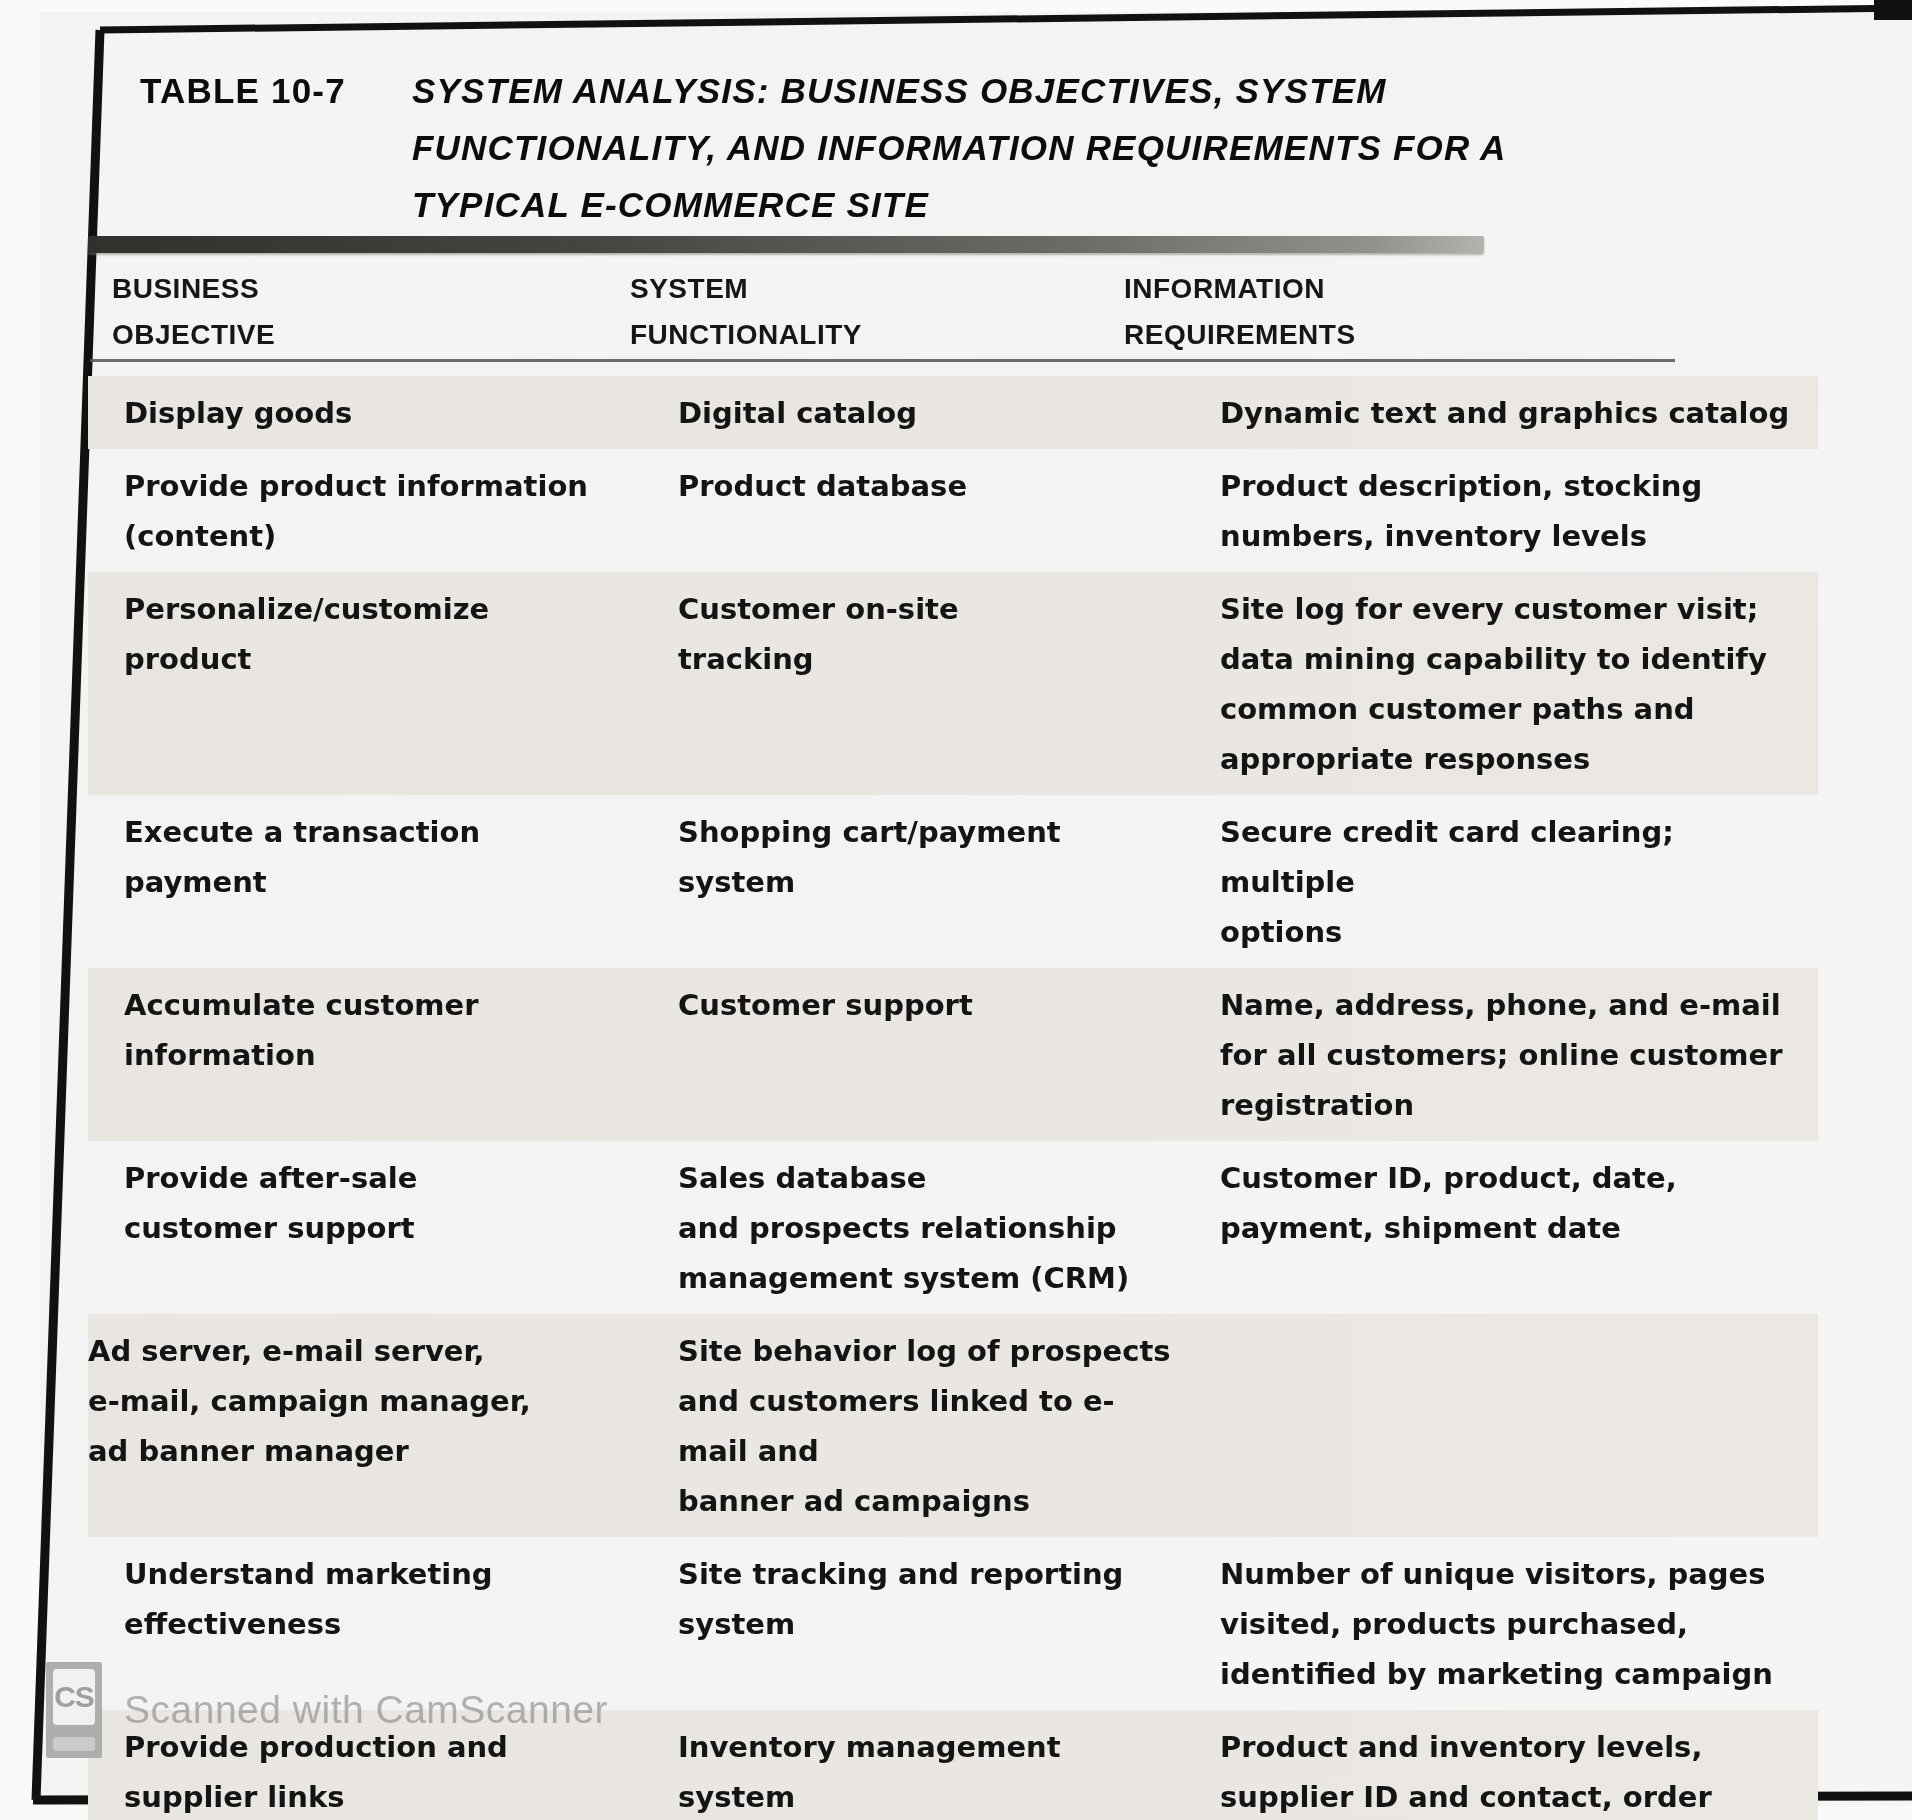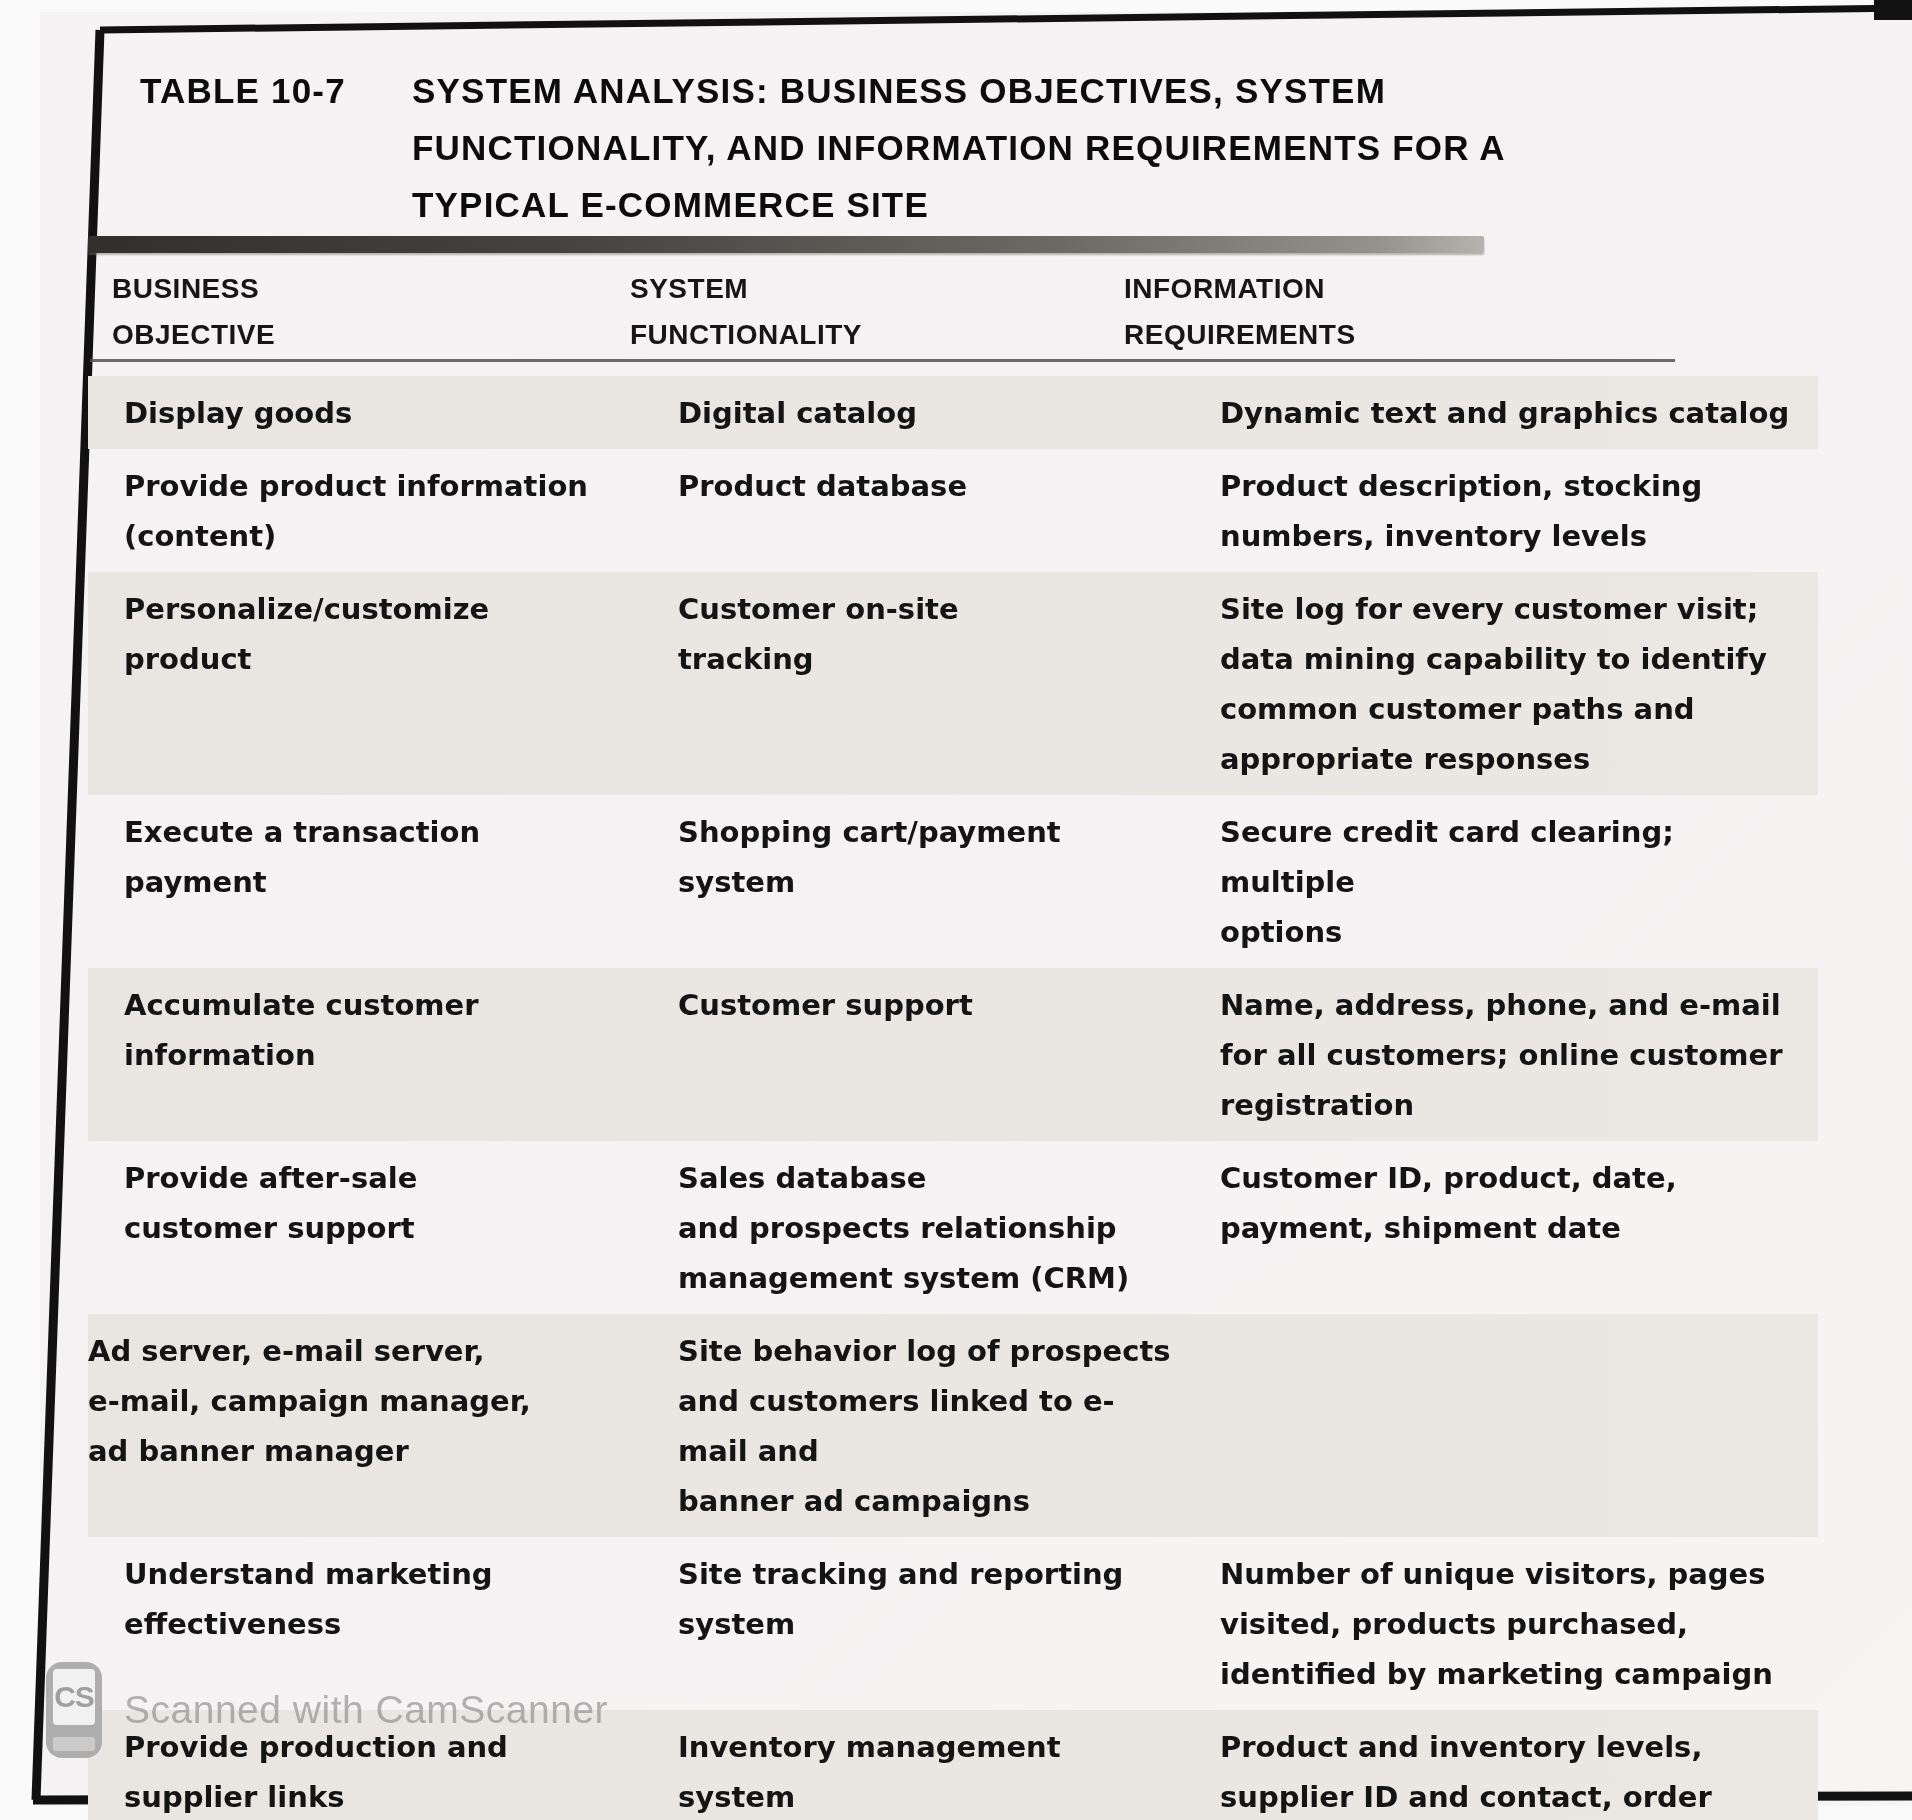--- a/index.html
+++ b/index.html
@@ -23,21 +23,21 @@
     display:flex;
     font-family:"Liberation Sans", sans-serif;
     font-weight:bold;
     font-size:35px;
     letter-spacing:1.2px;
     color:#0c0c0c;
     line-height:57px;
     margin-left:32px;
   }
   .title-label{width:272px;flex:none;}
-  .title-lines div{white-space:nowrap;}
+  .title-lines div{white-space:nowrap;font-style:italic;}
   
   .header-bar{
     position:absolute;left:88px;top:236px;
     width:1396px;height:17px;
     background:linear-gradient(to right,#31302c 0%,#454440 35%,#6b6a65 70%,#93918b 92%,#b5b3ad 100%);
     border-radius:2px;
     box-shadow:0 2px 2px rgba(120,118,112,.5);
   }
   .header-row{
     position:absolute;left:88px;top:266px;
@@ -80,21 +80,21 @@
   
   .watermark{
     position:absolute;left:46px;top:1662px;
     display:flex;align-items:center;
     z-index:5;
   }
   .cs-icon{
     position:relative;flex:none;
     width:56px;height:96px;
     background:#aaa9a9;
-    border-radius:16px;
+    border-radius:2px;
     opacity:.92;
   }
   .cs-icon .cs-screen{
     position:absolute;left:7px;top:7px;right:7px;height:56px;
     background:#f2f1f1;
     border-radius:4px;
     display:flex;align-items:center;justify-content:center;
     font-family:"Liberation Sans", sans-serif;
     font-weight:bold;font-size:30px;color:#9a9999;
     letter-spacing:-1px;

